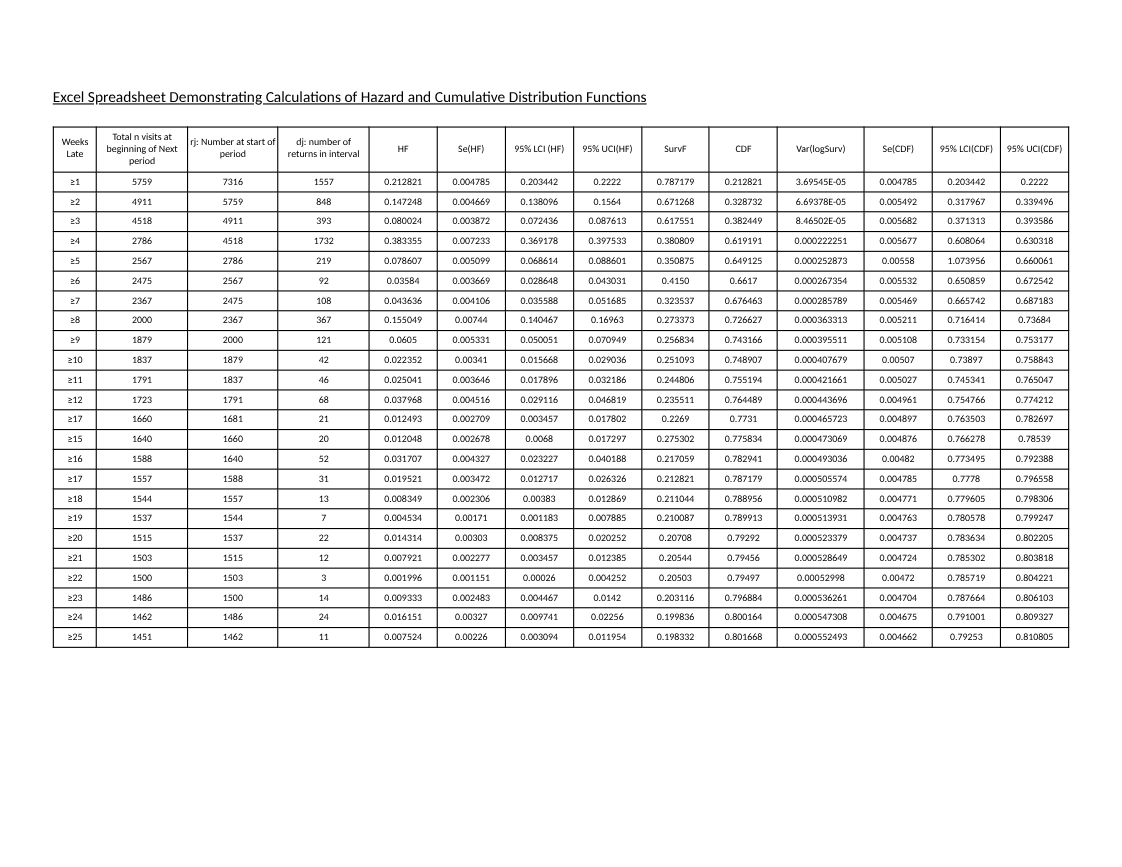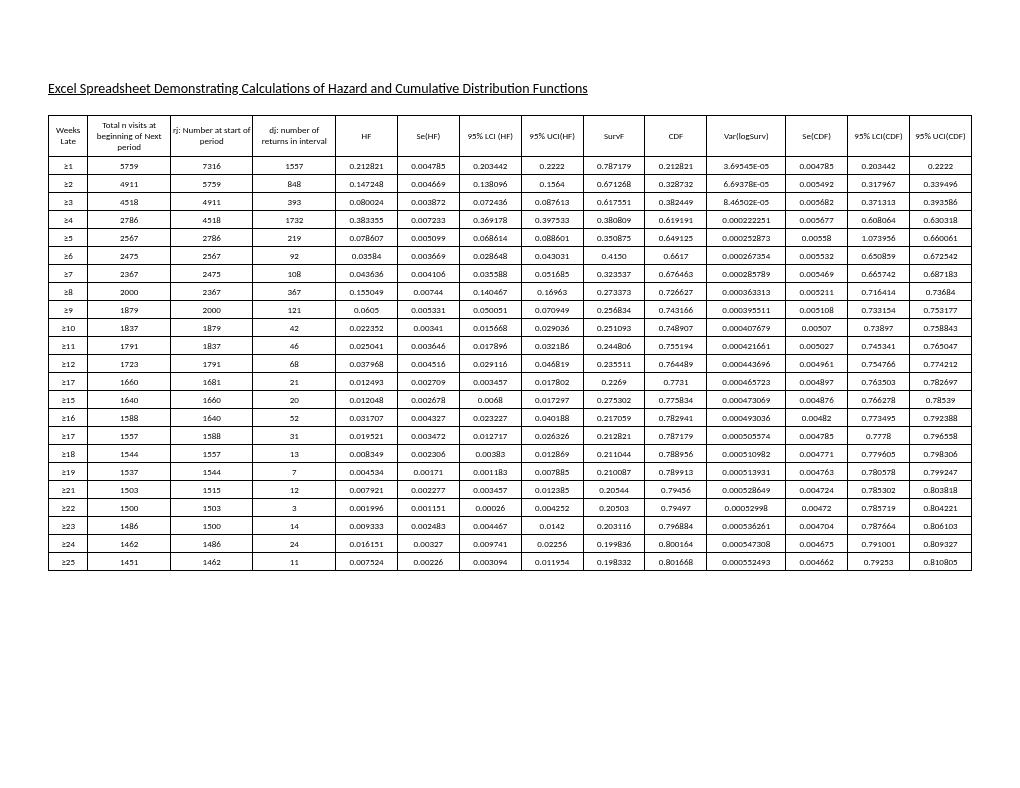--- a/index.html
+++ b/index.html
@@ -367,20 +367,36 @@
         <td>0.001183</td>
         <td>0.007885</td>
         <td>0.210087</td>
         <td>0.789913</td>
         <td>0.000513931</td>
         <td>0.004763</td>
         <td>0.780578</td>
         <td>0.799247</td>
       </tr>
       <tr>
+        <td>≥20</td>
+        <td>1515</td>
+        <td>1537</td>
+        <td>22</td>
+        <td>0.014314</td>
+        <td>0.00303</td>
+        <td>0.008375</td>
+        <td>0.020252</td>
+        <td>0.20708</td>
+        <td>0.79292</td>
+        <td>0.000523379</td>
+        <td>0.004737</td>
+        <td>0.783634</td>
+        <td>0.802205</td>
+      </tr>
+      <tr>
         <td>≥21</td>
         <td>1503</td>
         <td>1515</td>
         <td>12</td>
         <td>0.007921</td>
         <td>0.002277</td>
         <td>0.003457</td>
         <td>0.012385</td>
         <td>0.20544</td>
         <td>0.79456</td>

